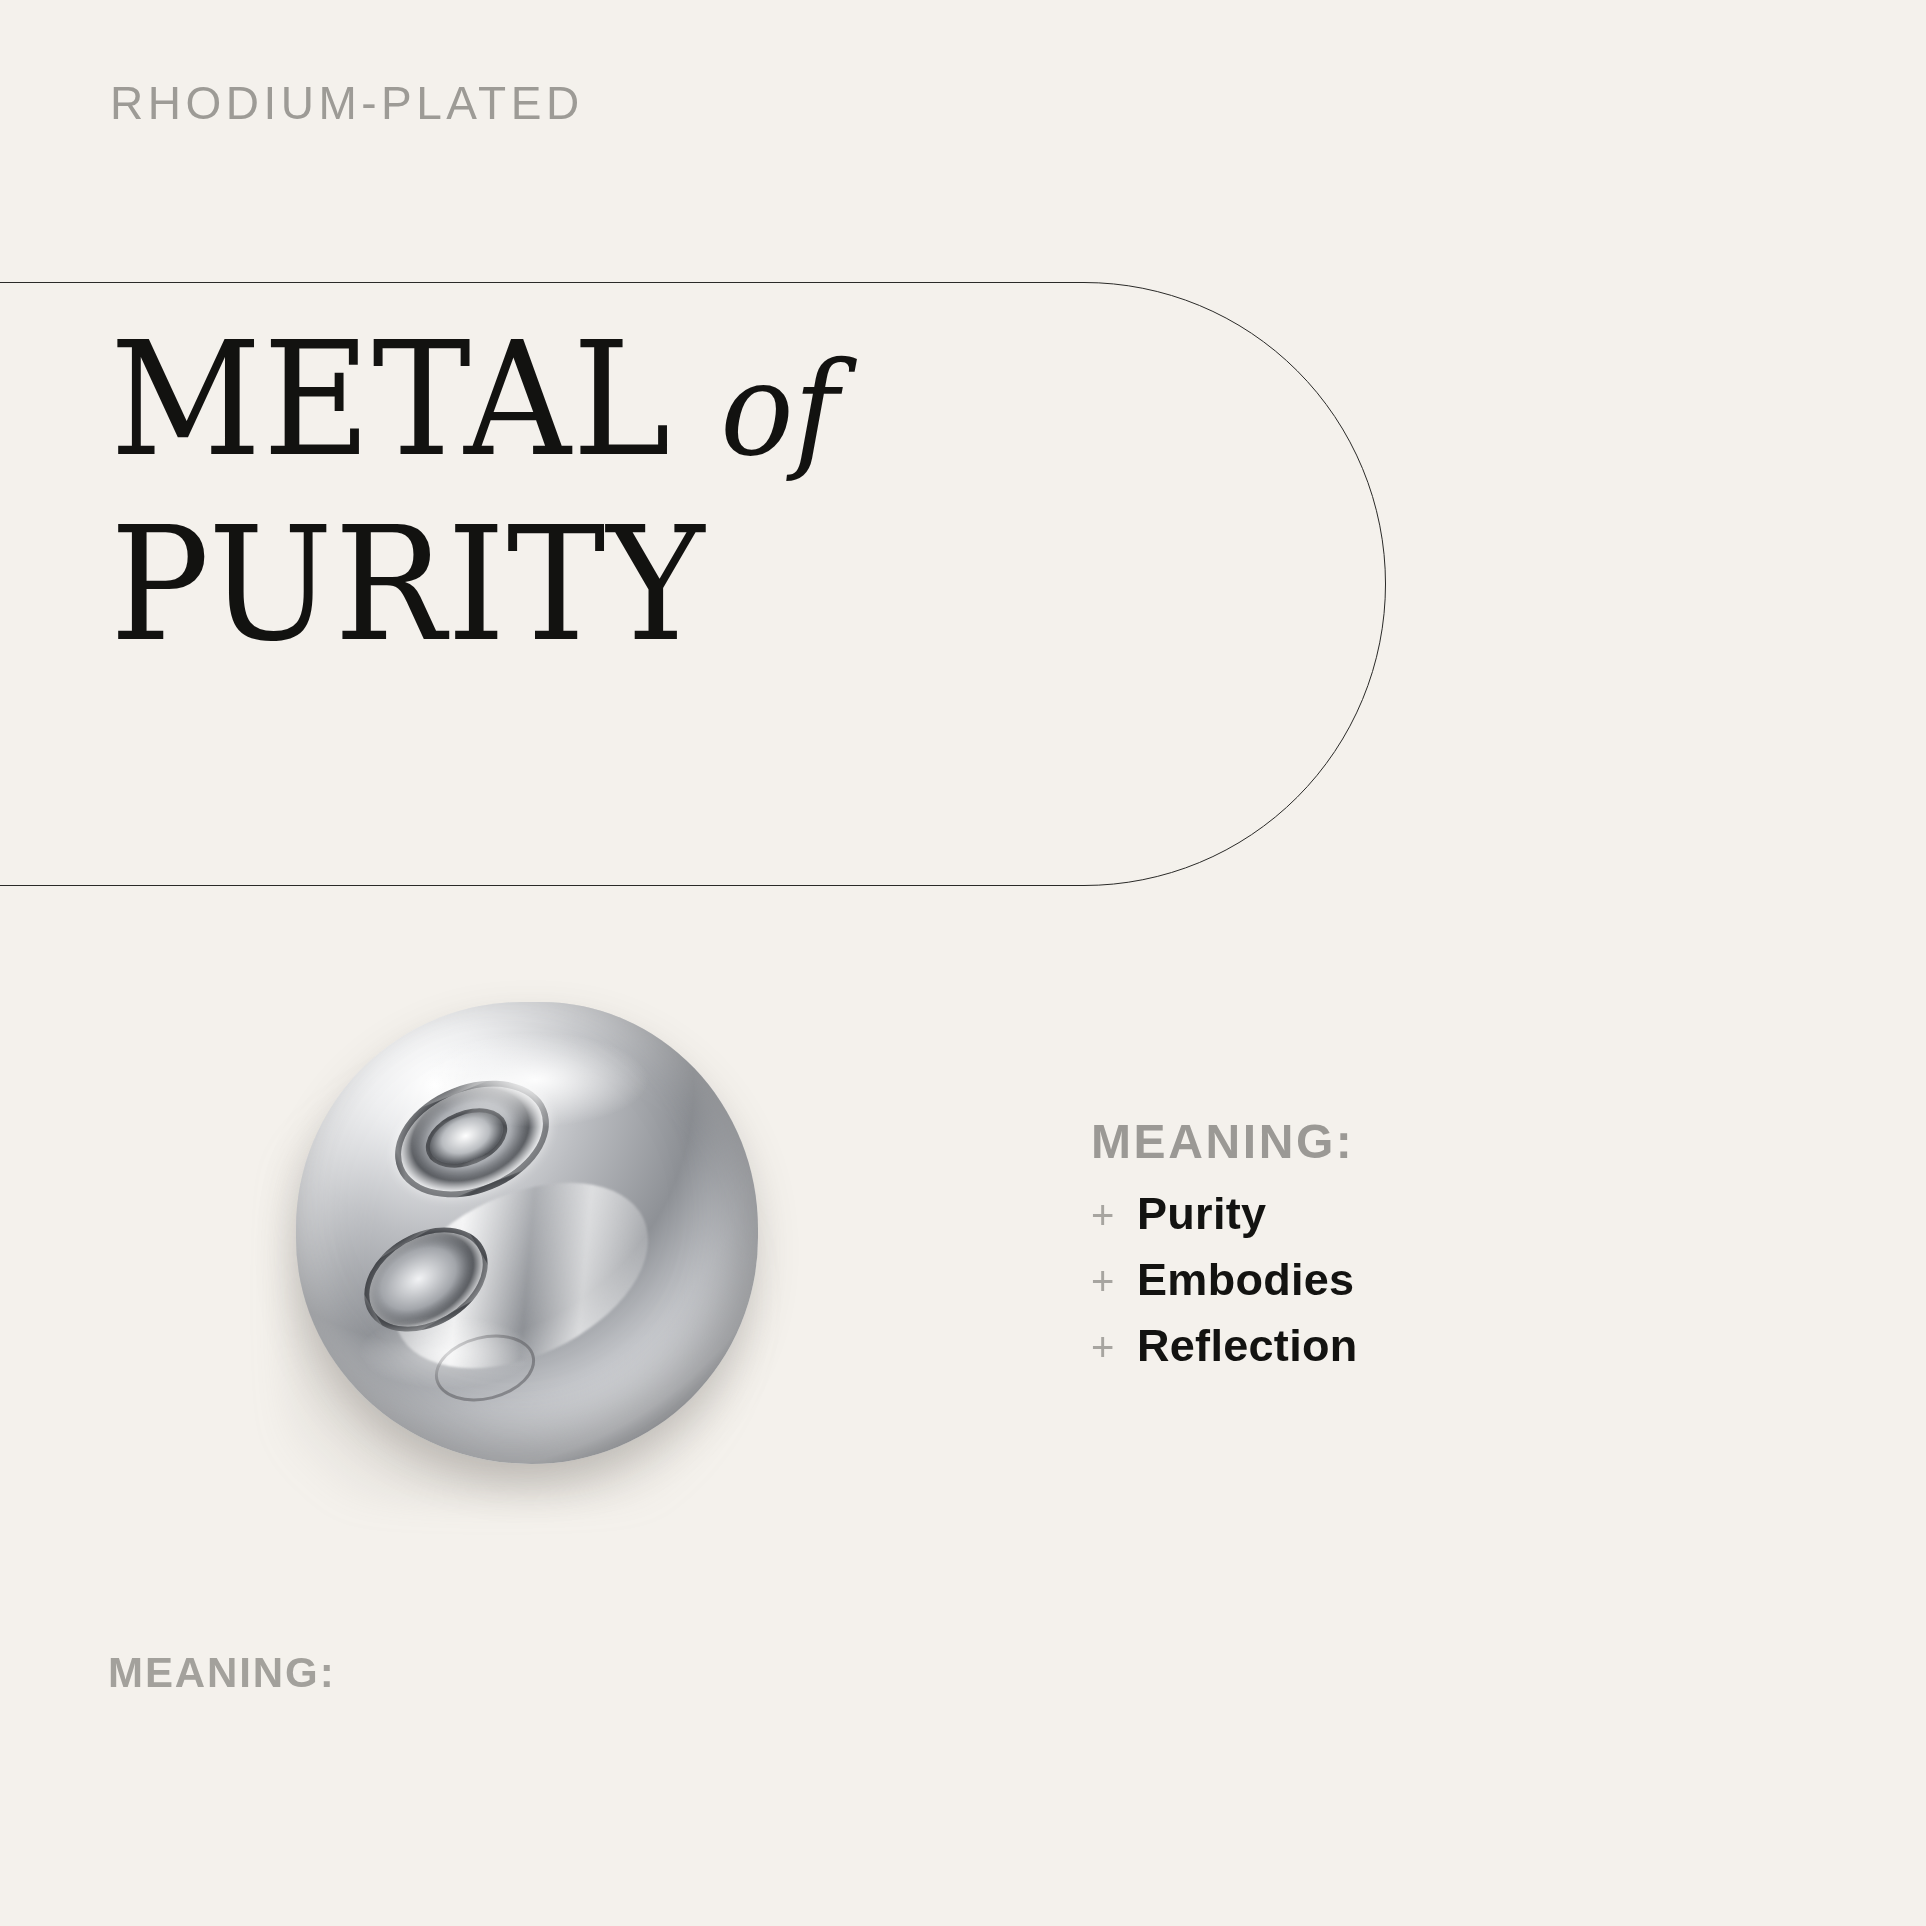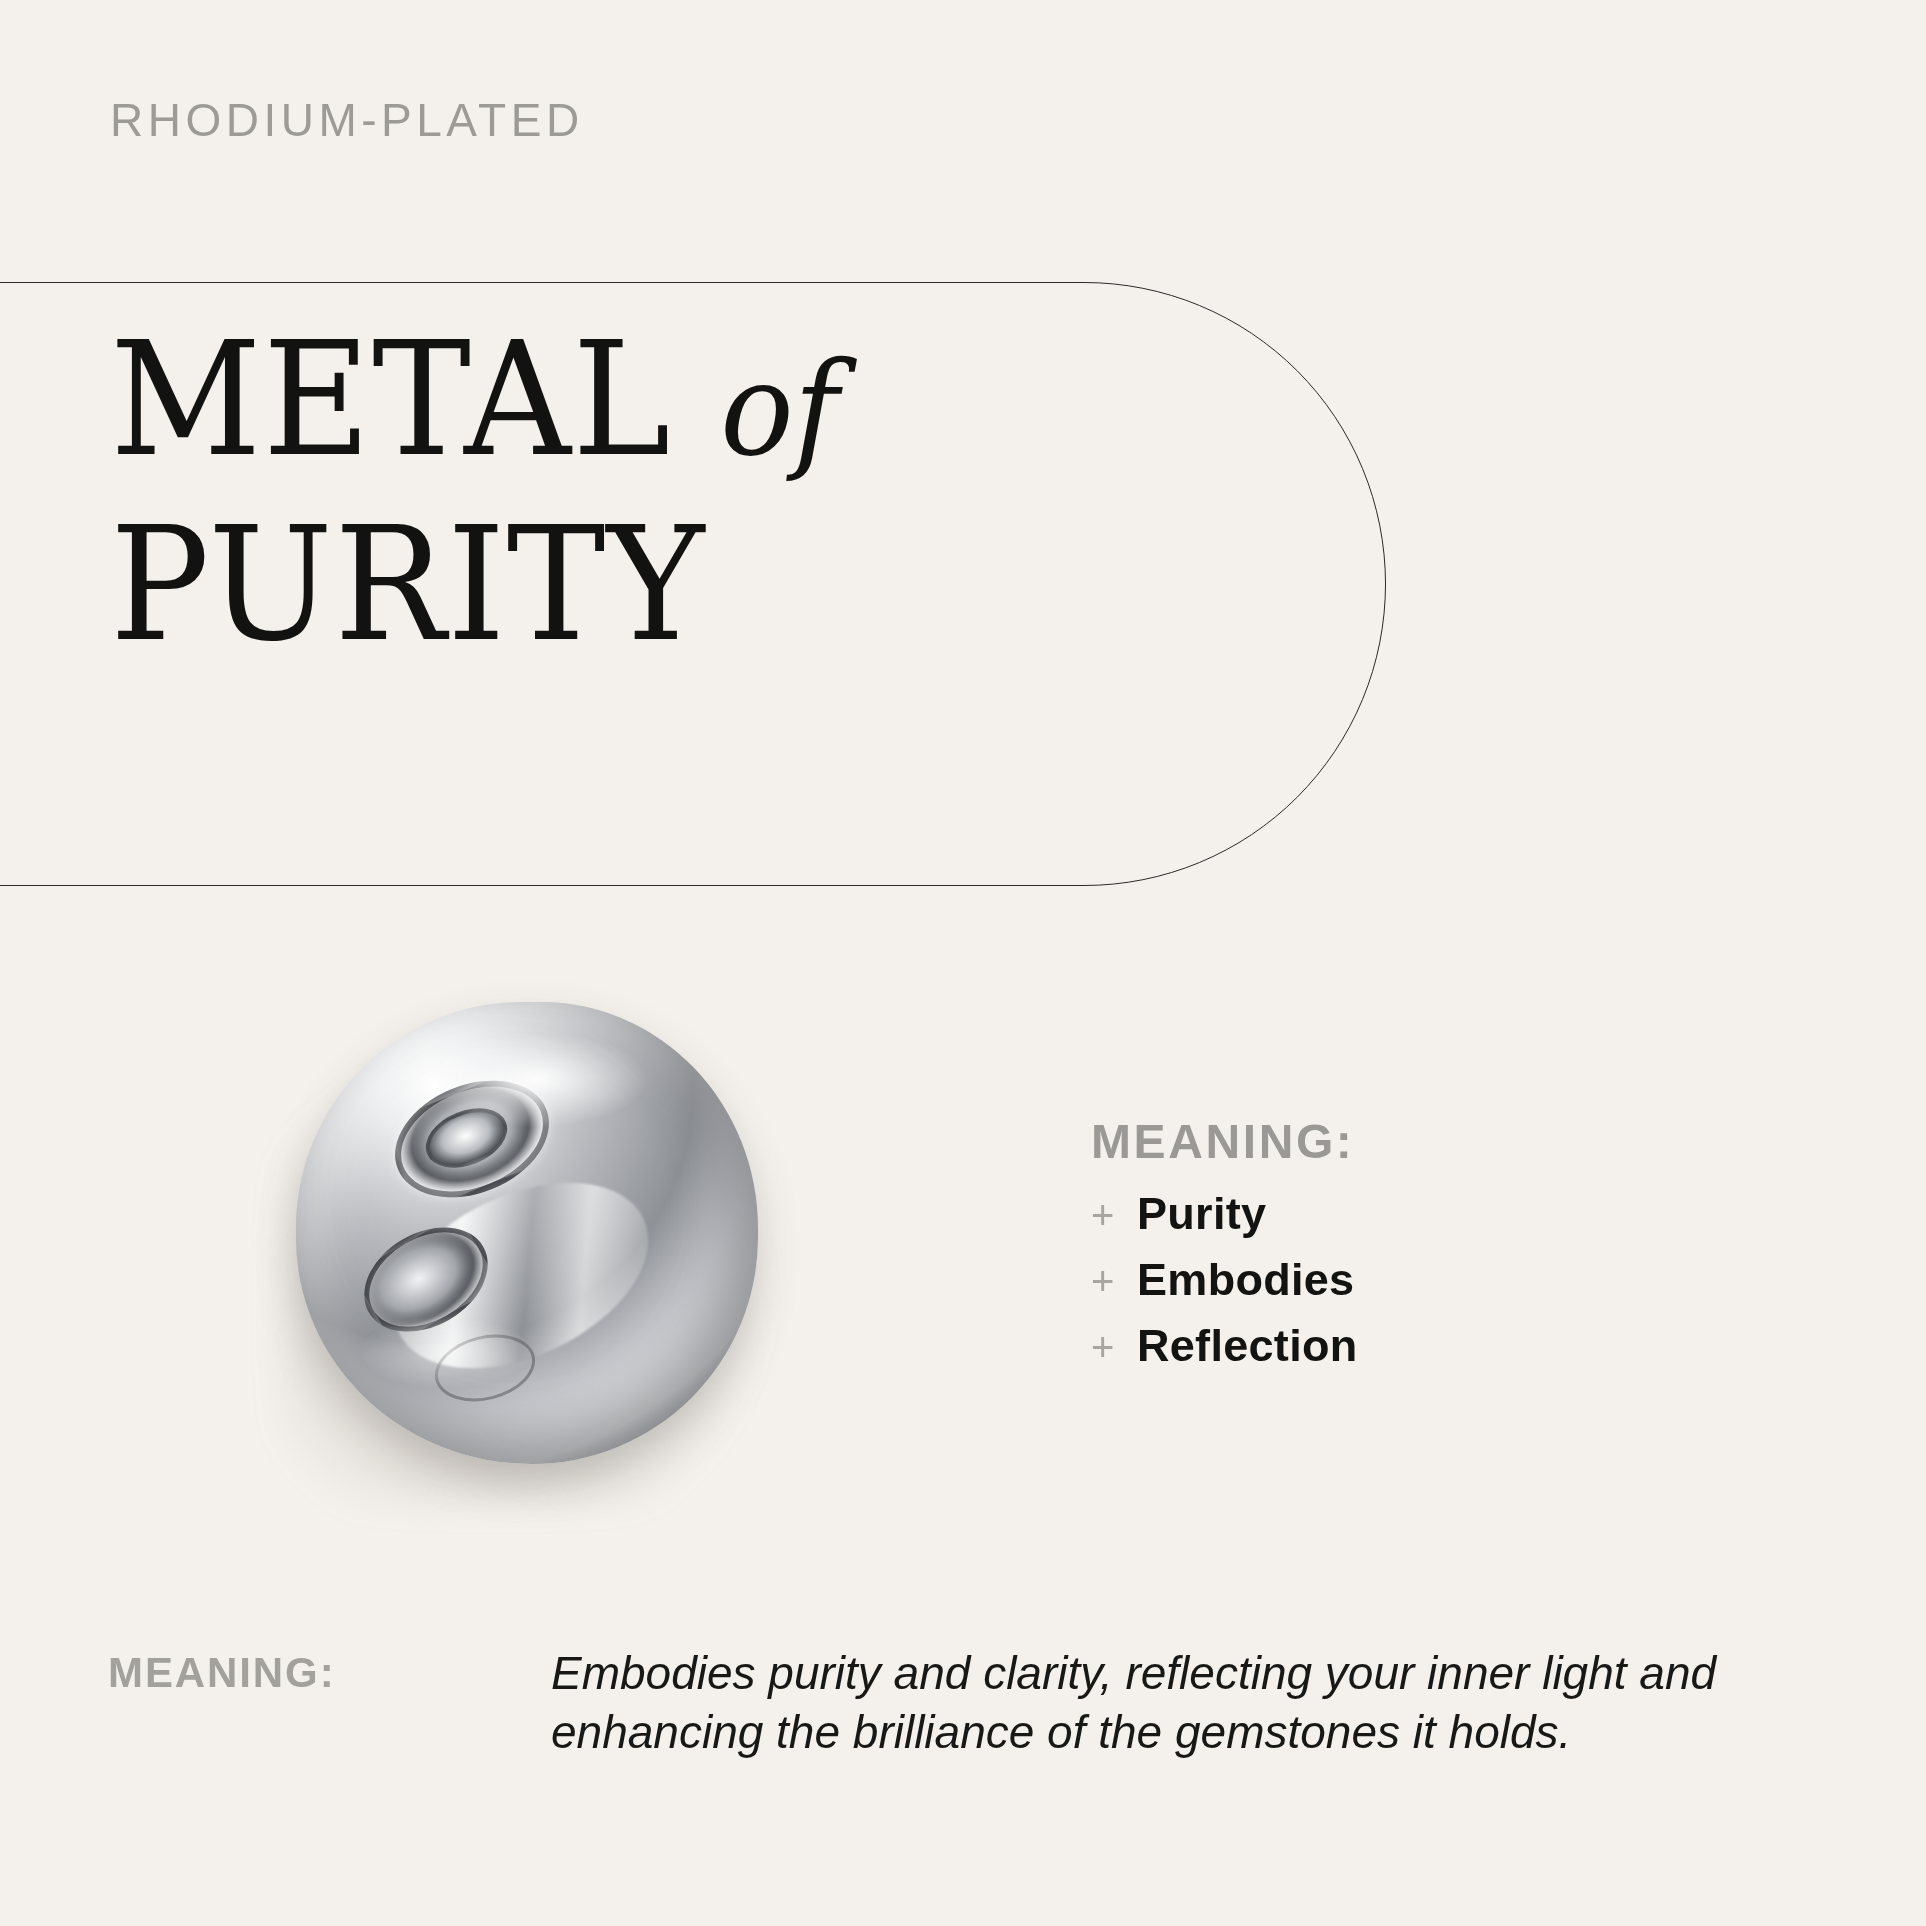--- a/index.html
+++ b/index.html
@@ -38,21 +38,21 @@
     white-space: nowrap;
   }
   .eyebrow-line2 {
     font-family: "Liberation Sans", sans-serif;
     font-weight: 400;
     font-size: 46px;
     letter-spacing: 4.5px;
     color: #9d9b96;
     line-height: 1.12;
     white-space: nowrap;
-    margin-top: 23px;
+    margin-top: 6px;
   }
 
   
   .title-panel {
     position: absolute;
     left: -26px;
     top: 282px;
     width: 1412px;
     height: 604px;
     border: 1.9px solid #2a2a28;
@@ -292,17 +292,16 @@
     </div>
 
     <div class="benefit-row">
       <span class="benefit-plus">+</span>
       <span class="benefit-label">Reflection</span>
     </div>
   </div>
 
   <div class="meaning">
     <div class="meaning-label">MEANING:</div>
-    <div class="meaning-text">Embodies purity and clarity, reflecting your inner light and enhancing the brilliance of the gemstones it holds.</div>
   </div>
 
 </div>
 
 
 </body></html>

